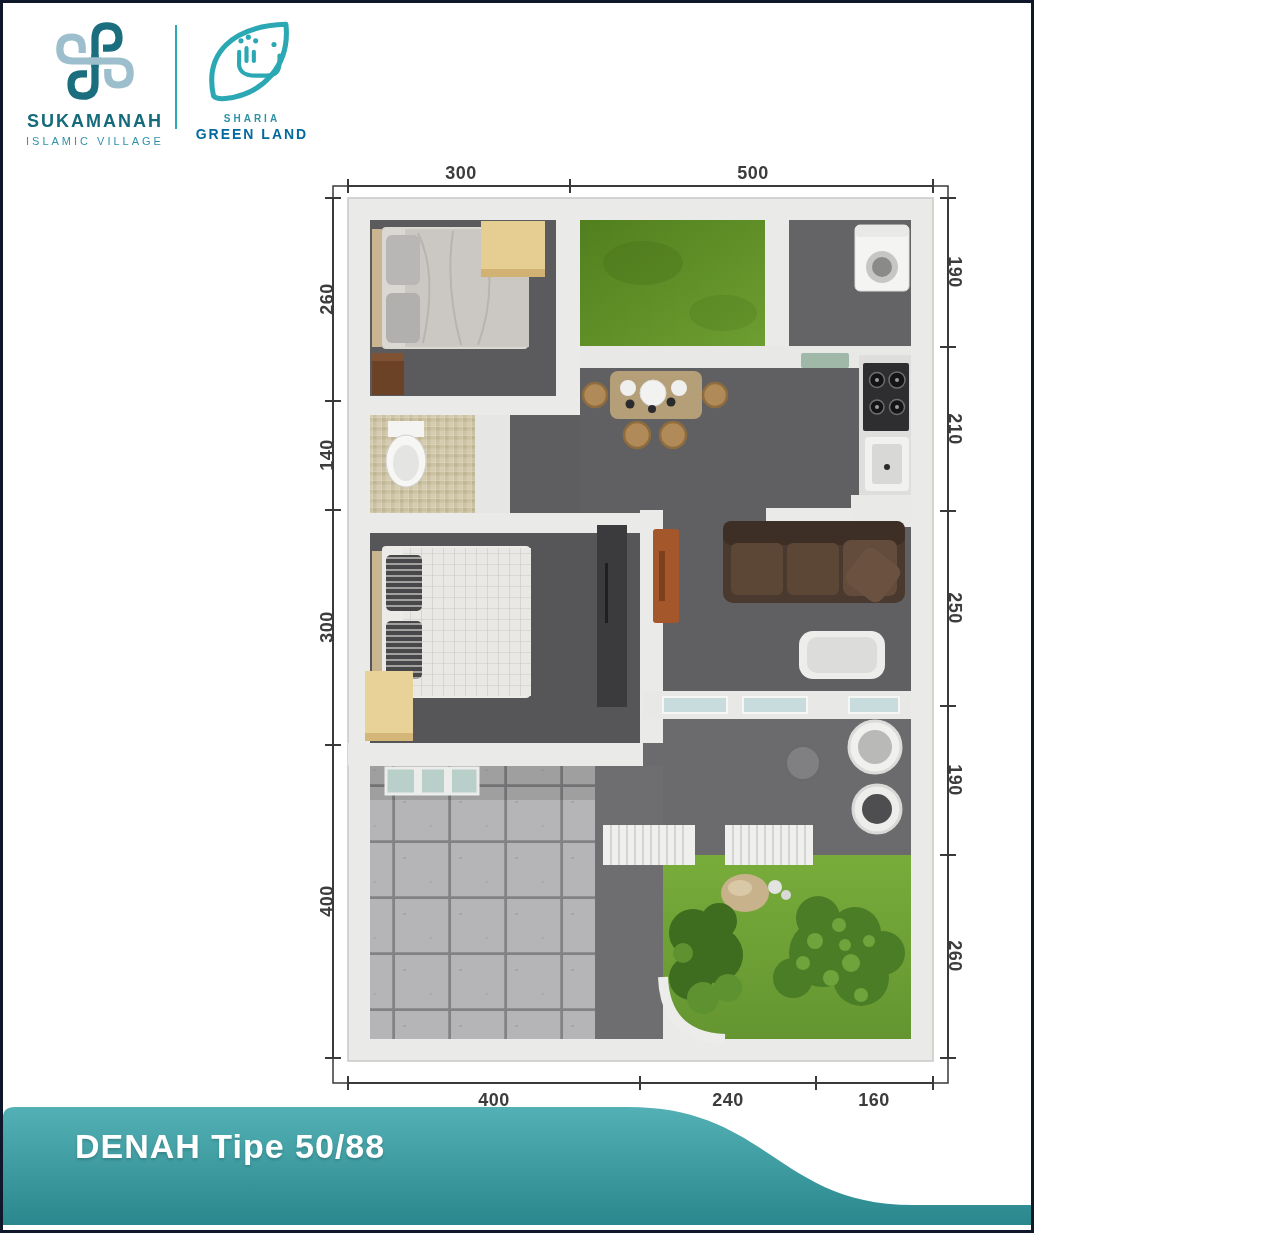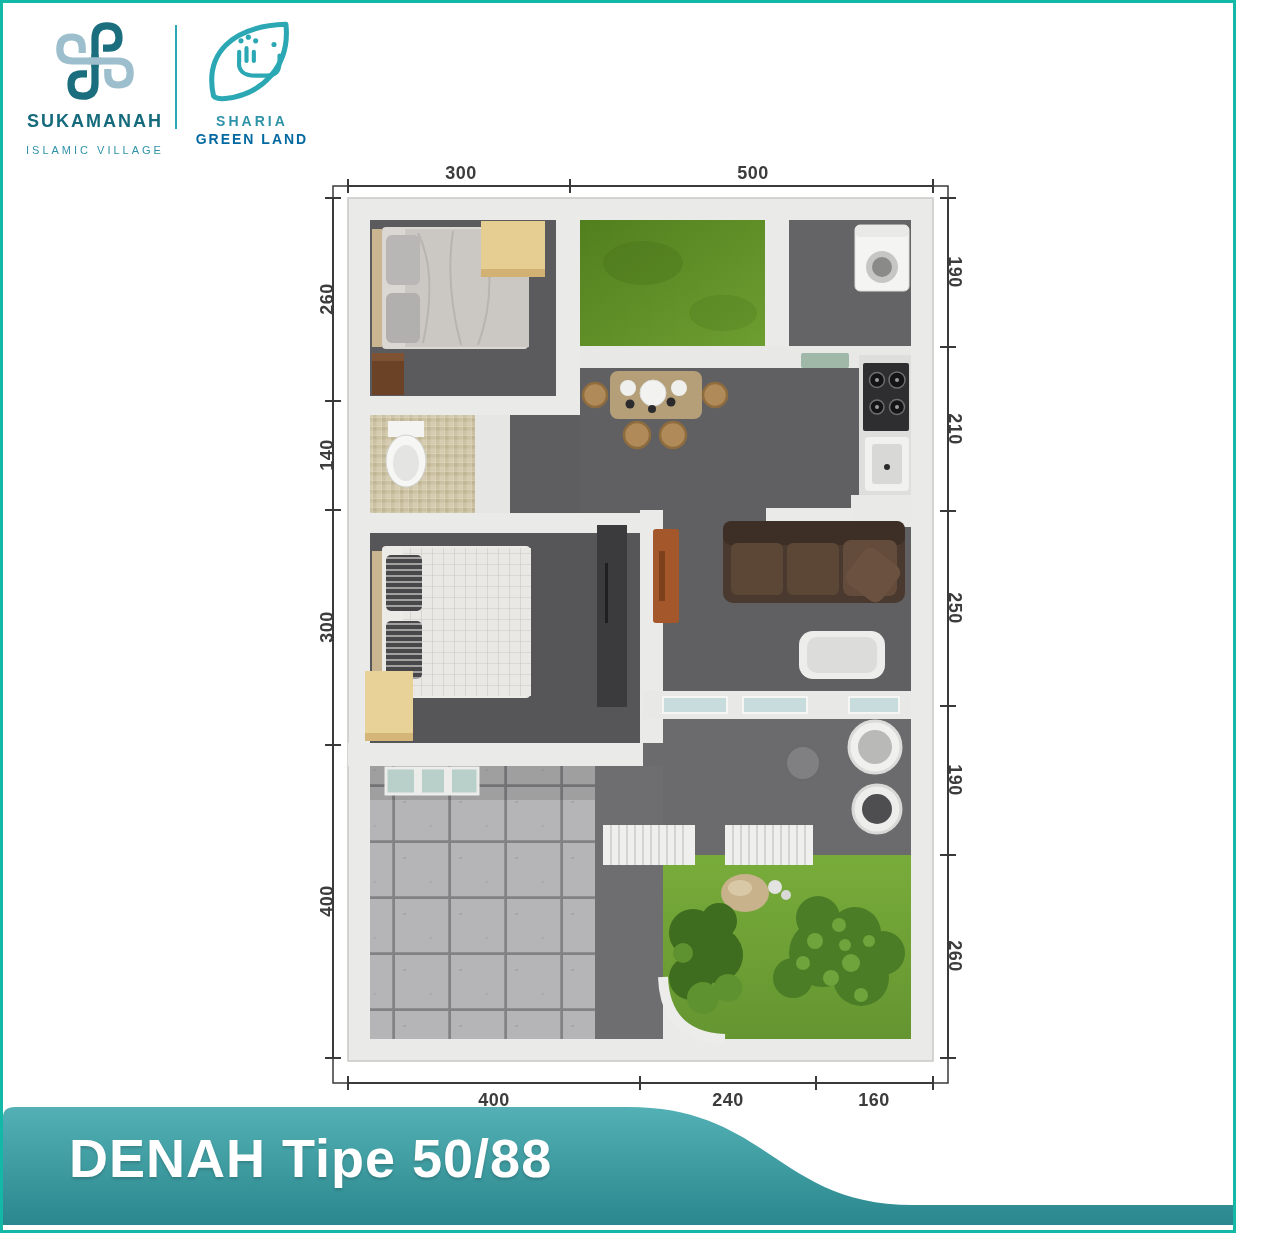--- a/index.html
+++ b/index.html
@@ -1,37 +1,37 @@
 <!DOCTYPE html>
 <html><head>
 <meta charset="utf-8">
 <style>
   html,body{margin:0;padding:0;background:#ffffff;}
   #page{
-    position:relative;width:1236px;height:1233px;background:#ffffff;
-    border:3px solid #14b8a6;box-sizing:border-box;overflow:hidden;
+    position:relative;width:1034px;height:1233px;background:#ffffff;
+    border:3px solid #0f172a;box-sizing:border-box;overflow:hidden;
     font-family:"Liberation Sans", sans-serif;
   }
   
   .header{position:absolute;left:18px;top:10px;width:300px;height:140px;display:flex;align-items:flex-start;}
   .brand{width:150px;text-align:center;}
   .brand-icon{display:block;margin:0 auto;}
   .brand-name{color:#156b7c;font-weight:bold;font-size:18px;letter-spacing:2px;margin-top:2px;}
-  .brand-tagline{color:#2f93a8;font-size:11px;letter-spacing:3px;margin-top:12px;}
+  .brand-tagline{color:#2f93a8;font-size:11px;letter-spacing:3px;margin-top:3px;}
   .brand-divider{width:2px;height:104px;background:#2BA8B4;margin:12px 6px 0 6px;}
   .brand2{width:140px;text-align:center;}
-  .brand2-line1{color:#2f93a8;font-size:14px;letter-spacing:3px;font-weight:bold;margin-top:4px;}
+  .brand2-line1{color:#2f93a8;font-size:10px;letter-spacing:3px;font-weight:bold;margin-top:4px;}
   .brand2-line2{color:#0369a1;font-size:14px;letter-spacing:2px;font-weight:bold;margin-top:2px;}
   
   #plan-svg{position:absolute;left:285px;top:150px;}
   .dim-label{font-family:"Liberation Sans",sans-serif;font-weight:bold;font-size:18px;fill:#3c3c3c;letter-spacing:0.5px;}
   
   #banner-svg{position:absolute;left:0;top:1100px;}
   .banner-title{
-    position:absolute;left:66px;top:1124px;color:#ffffff;font-weight:bold;font-size:54px;
+    position:absolute;left:72px;top:1124px;color:#ffffff;font-weight:bold;font-size:34px;
     letter-spacing:1px;text-shadow:0 2px 3px rgba(0,0,0,0.18);
   }
 </style>
 </head>
 <body>
 
 <div id="page">
 
   <div class="header">
     <div class="brand">

